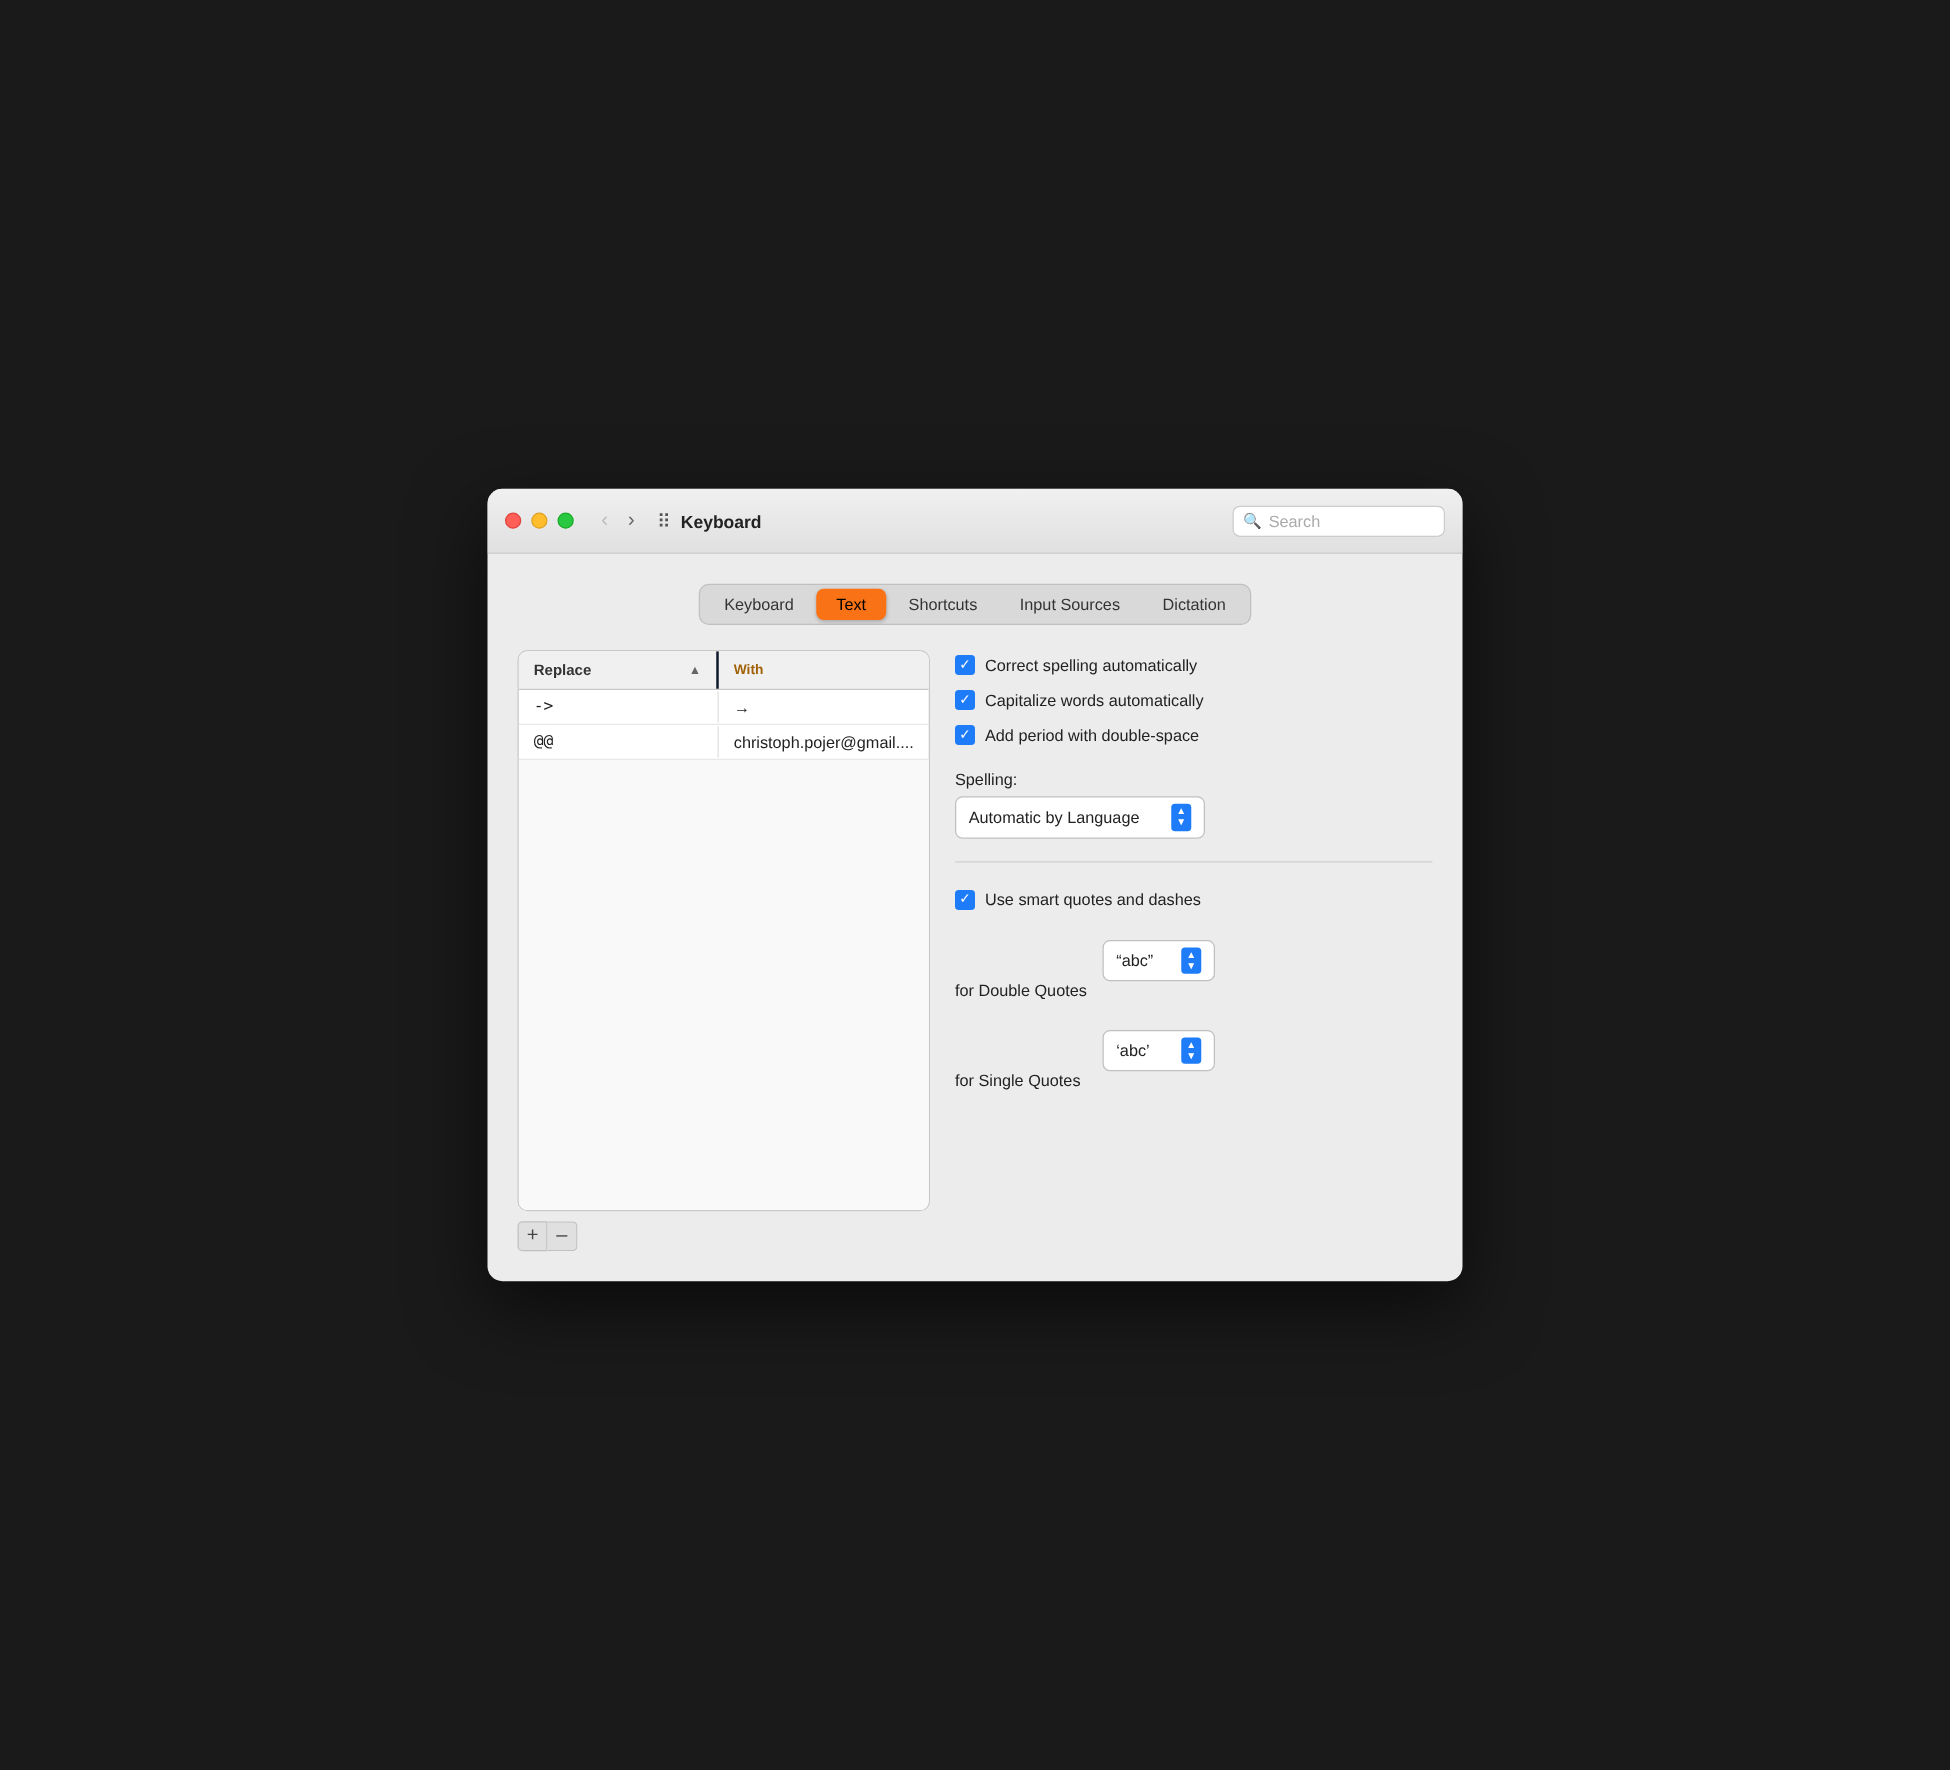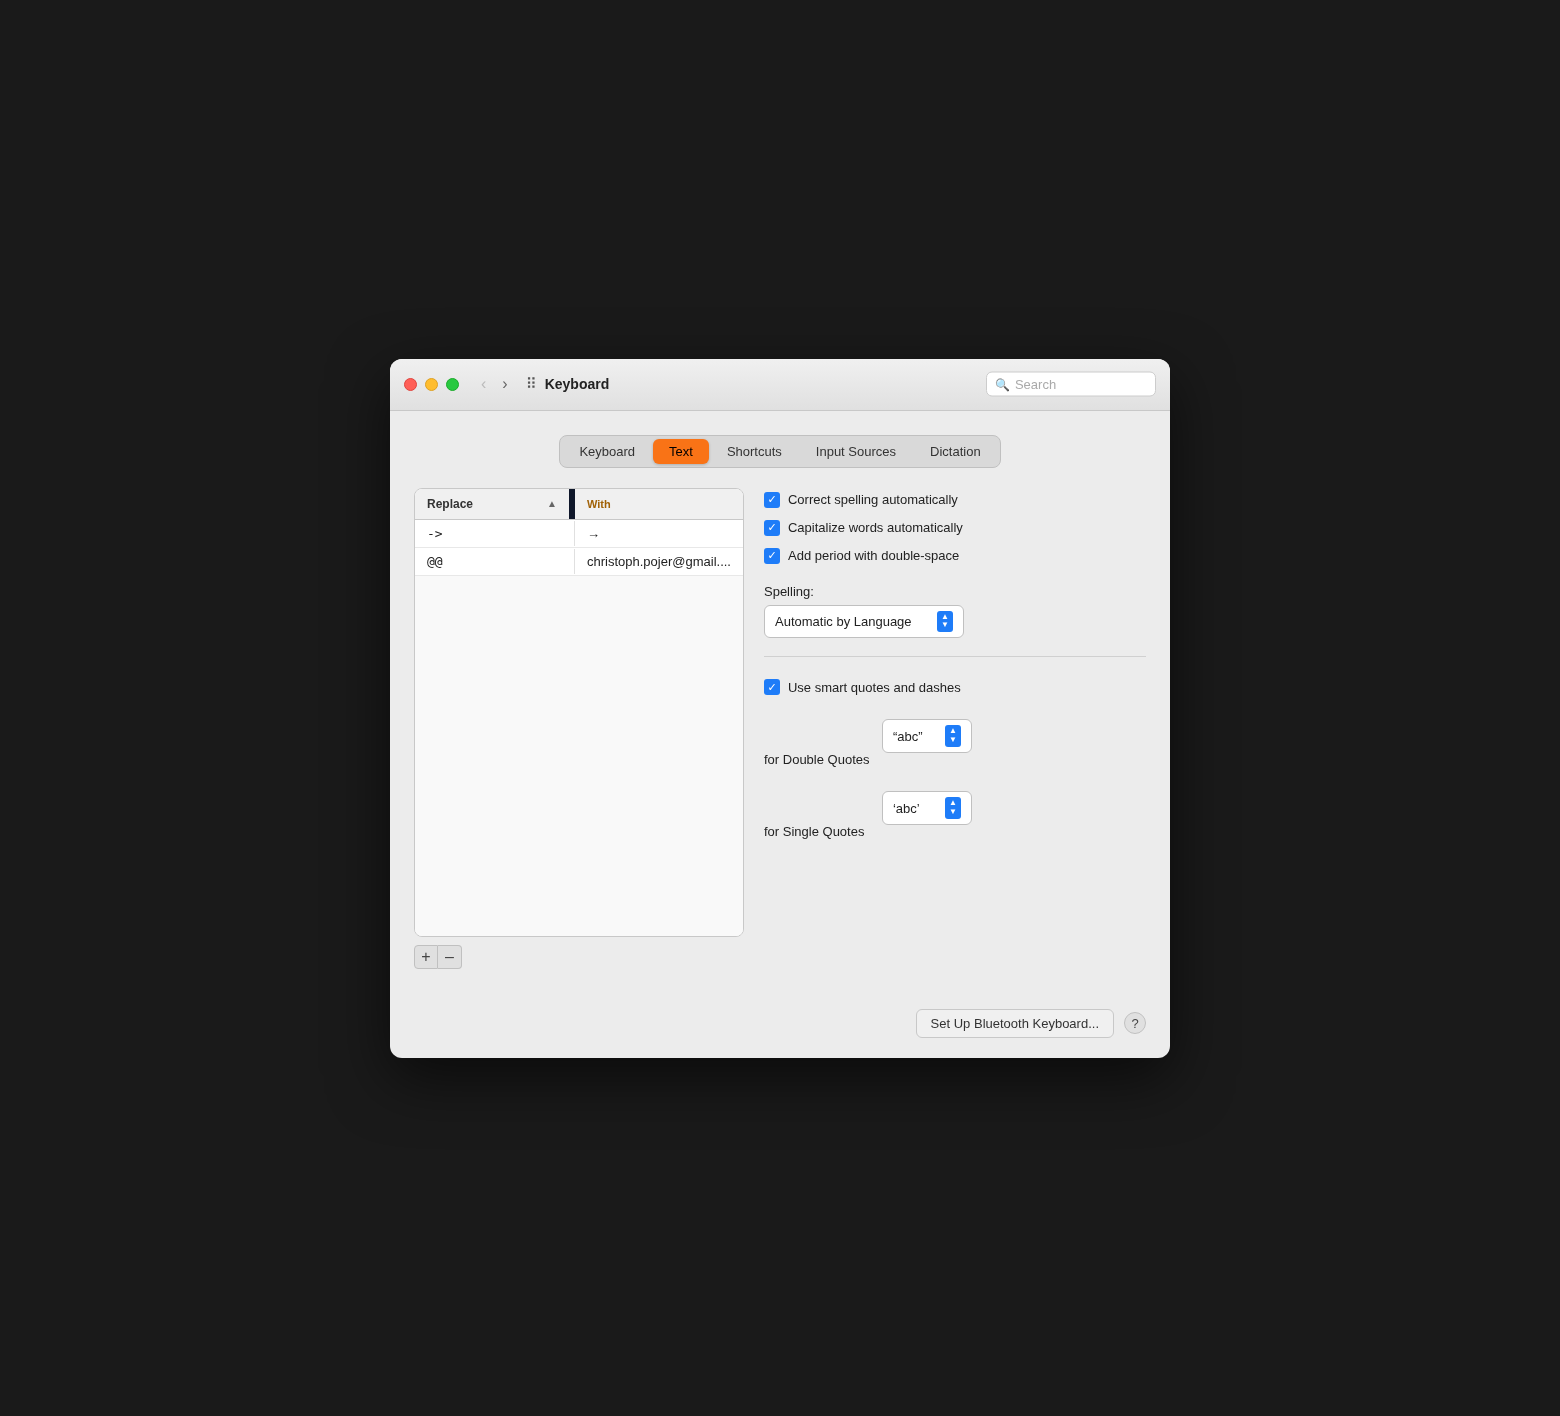--- a/index.html
+++ b/index.html
@@ -143,21 +143,21 @@
       background: #f0f0f0;
       border-bottom: 1px solid #c8c8c8;
       align-items: center;
     }
     .col-replace {
       flex: 0 0 160px;
       padding: 8px 12px;
       font-size: 12px;
       font-weight: 600;
       color: #333;
-      border-right: 6px solid #0f172a;
+      border-right: 2px solid #0f172a;
       display: flex;
       align-items: center;
       justify-content: space-between;
     }
     .col-with {
       flex: 1;
       padding: 8px 12px;
       font-size: 11px;
       font-weight: 700;
       color: #a16207;
@@ -472,17 +472,13 @@
                 <span class="dropdown-arrow">▲</span>
                 <span class="dropdown-arrow">▼</span>
               </div>
             </button>
           </div>
         </div>
       </div>
     </div>
   </div>
 
-  <div class="window-footer">
-    <button class="bluetooth-btn">Set Up Bluetooth Keyboard...</button>
-    <button class="help-btn">?</button>
-  </div>
 </div>
 
 </body></html>

